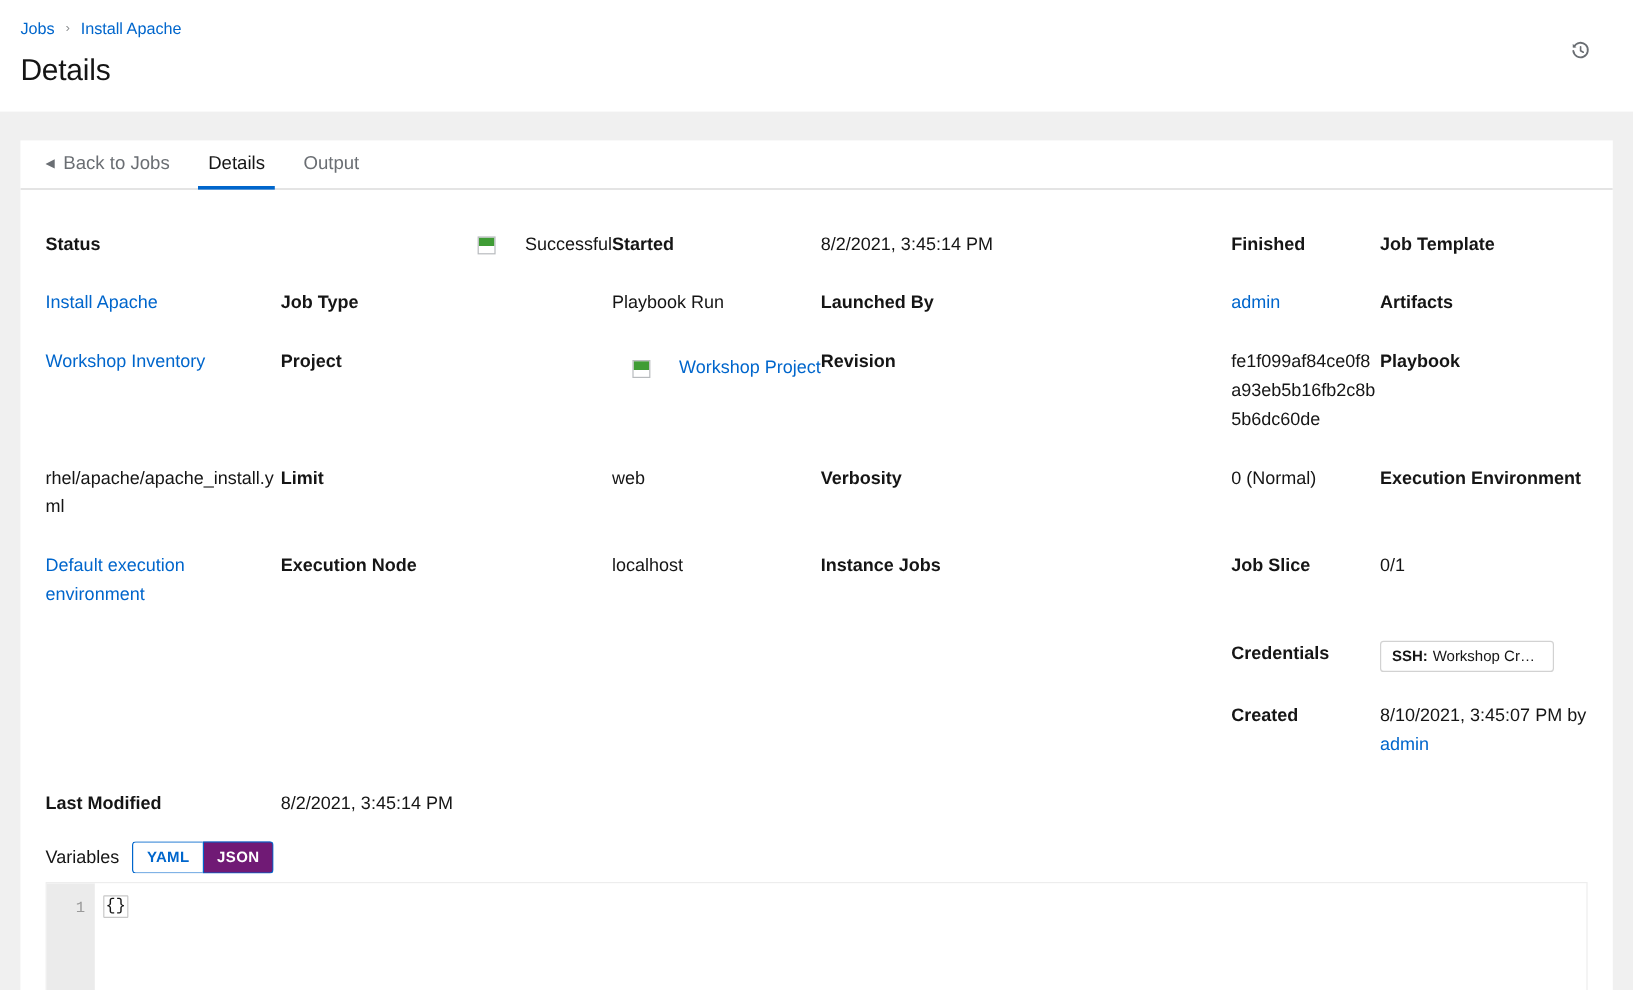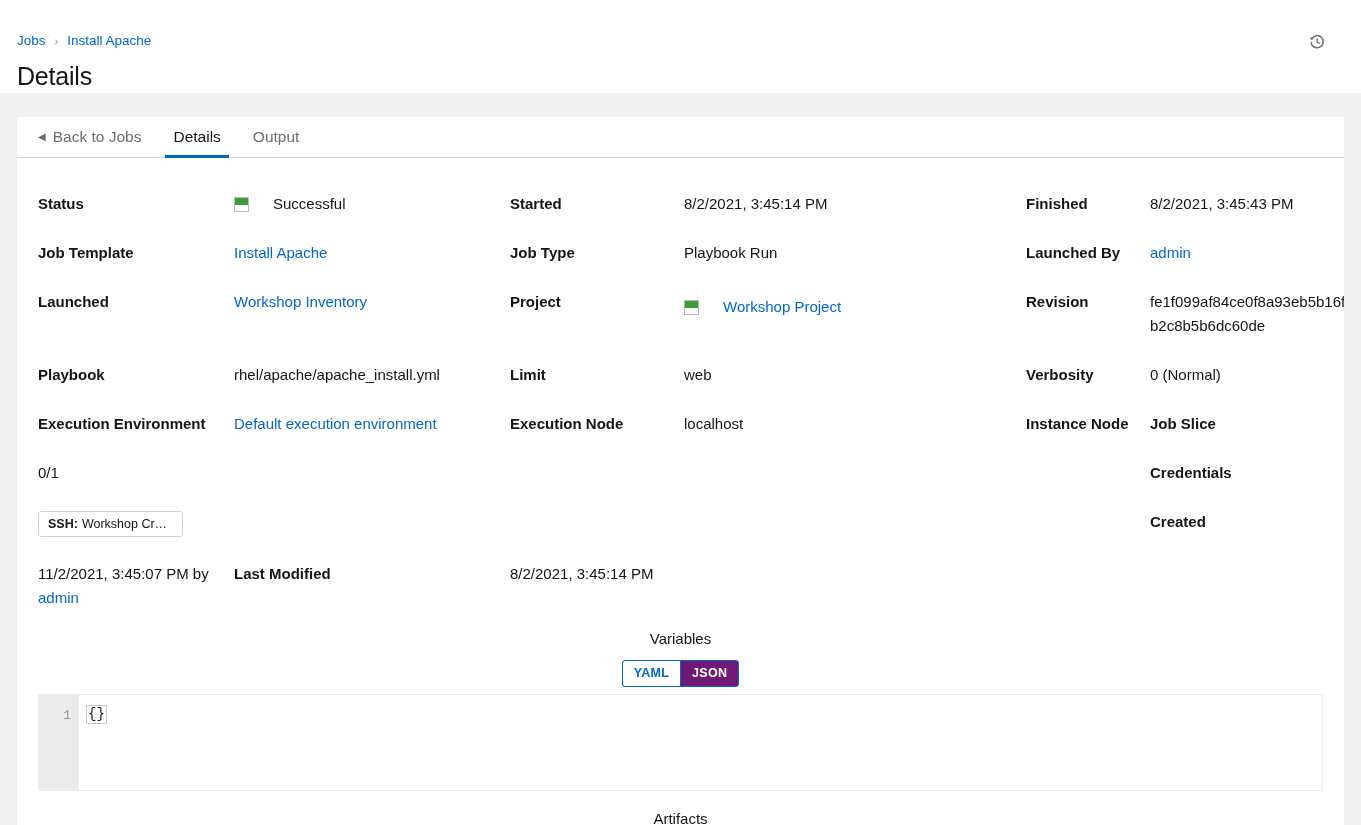--- a/index.html
+++ b/index.html
@@ -19,21 +19,20 @@
     position: relative;
   }
   .breadcrumb {
     display: flex;
     align-items: center;
     gap: 9px;
     font-size: 13.5px;
     line-height: 1;
     height: 16px;
     margin-bottom: 12px;
-    margin-top: 17px;
   }
   .breadcrumb a {
     color: #0066cc;
     text-decoration: none;
     cursor: pointer;
   }
   .breadcrumb .bc-sep {
     color: #8b8d8f;
     font-size: 11px;
     display: inline-block;
@@ -145,20 +144,21 @@
     color: #06c;
     text-decoration: none;
     cursor: pointer;
   }
   .dd.mono-wrap { max-width: 256px; }
 
   .status-cell {
     display: flex;
     align-items: center;
     gap: 24px;
+    justify-content: flex-end;
   }
   .status-square {
     width: 15px; height: 15px;
     border: 1px solid #b8bbbe;
     background: linear-gradient(to bottom, #3f9c35 0 55%, #ffffff 55% 100%);
     flex: 0 0 auto;
     display: inline-block;
   }
 
   .cred-chip {
@@ -183,21 +183,20 @@
 
   
   .section {
     padding: 0 21px;
   }
   .section-head {
     display: flex;
     align-items: center;
     gap: 11px;
     padding: 6px 0 7px 0;
-    flex-direction: column;
   }
   .section-label {
     font-size: 15px;
     color: #151515;
     line-height: 20px;
   }
   .toggle-group {
     display: inline-flex;
     border-radius: 3px;
     overflow: hidden;
@@ -301,34 +300,33 @@
       <div class="dt">Status</div>
       <div class="dd">
         <span class="status-cell">
           <span class="status-square"></span>
           <span>Successful</span>
         </span>
       </div>
       <div class="dt">Started</div>
       <div class="dd">8/2/2021, 3:45:14 PM</div>
       <div class="dt">Finished</div>
-      <div class="dd">8/2/2021, 3:45:43 PM</div>
 
       <div class="dt">Job Template</div>
       <div class="dd">
         <a class="link">Install Apache</a>
       </div>
       <div class="dt">Job Type</div>
       <div class="dd">Playbook Run</div>
       <div class="dt">Launched By</div>
       <div class="dd">
         <a class="link">admin</a>
       </div>
 
-      <div class="dt">Launched</div>
+      <div class="dt">Artifacts</div>
       <div class="dd">
         <a class="link">Workshop Inventory</a>
       </div>
       <div class="dt">Project</div>
       <div class="dd" style="padding-top:17px;">
         <span class="status-cell">
           <span class="status-square"></span>
           <a class="link">Workshop Project</a>
         </span>
       </div>
@@ -341,21 +339,21 @@
       <div class="dd">web</div>
       <div class="dt">Verbosity</div>
       <div class="dd">0 (Normal)</div>
 
       <div class="dt">Execution Environment</div>
       <div class="dd">
         <a class="link">Default execution environment</a>
       </div>
       <div class="dt">Execution Node</div>
       <div class="dd">localhost</div>
-      <div class="dt">Instance Node</div>
+      <div class="dt">Instance Jobs</div>
 
       <div class="dt">Job Slice</div>
       <div class="dd">0/1</div>
       <div class="dt"></div>
       <div class="dd"></div>
       <div class="dt"></div>
       <div class="dd"></div>
 
       <div class="dt">Credentials</div>
       <div class="dd" style="padding-top:13px;">
@@ -364,21 +362,21 @@
           <span class="ctext">Workshop Cred...</span>
         </span>
       </div>
       <div class="dt"></div>
       <div class="dd"></div>
       <div class="dt"></div>
       <div class="dd"></div>
 
       <div class="dt">Created</div>
       <div class="dd">
-        <span>11/2/2021, 3:45:07 PM by </span><a class="link">admin</a>
+        <span>8/10/2021, 3:45:07 PM by </span><a class="link">admin</a>
       </div>
       <div class="dt">Last Modified</div>
       <div class="dd">8/2/2021, 3:45:14 PM</div>
       <div class="dt"></div>
       <div class="dd"></div>
 
     </div>
   </div>
 
   <div class="section">

